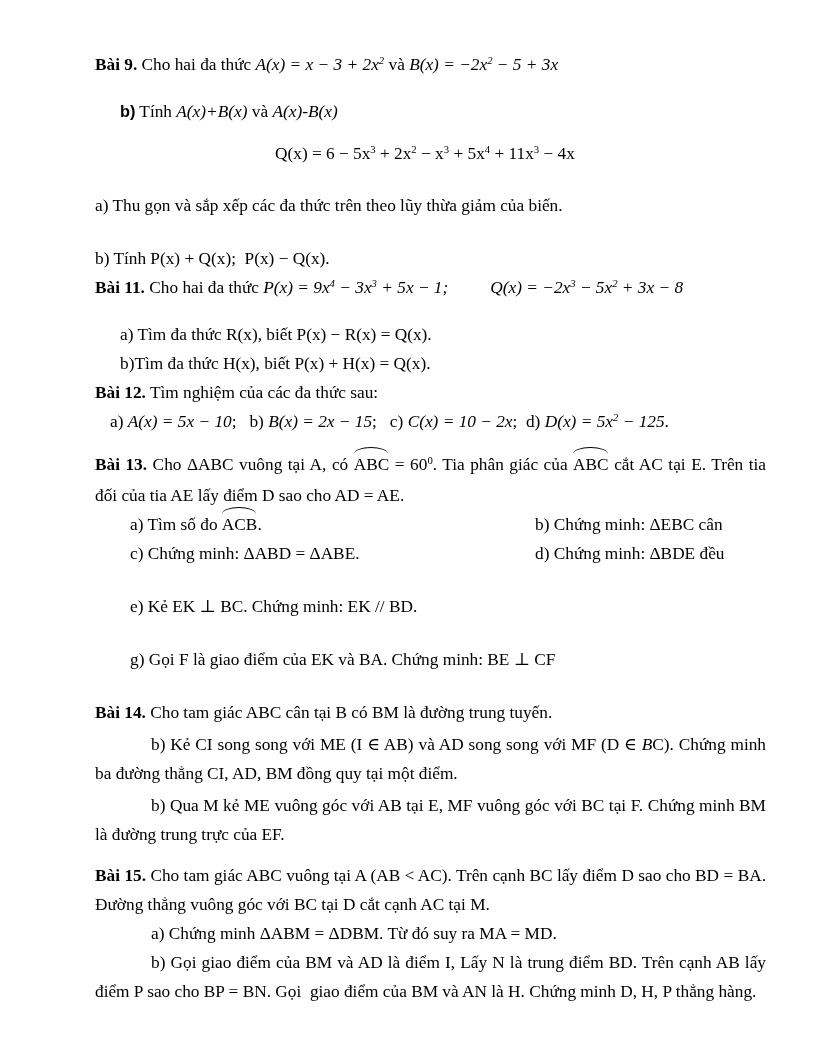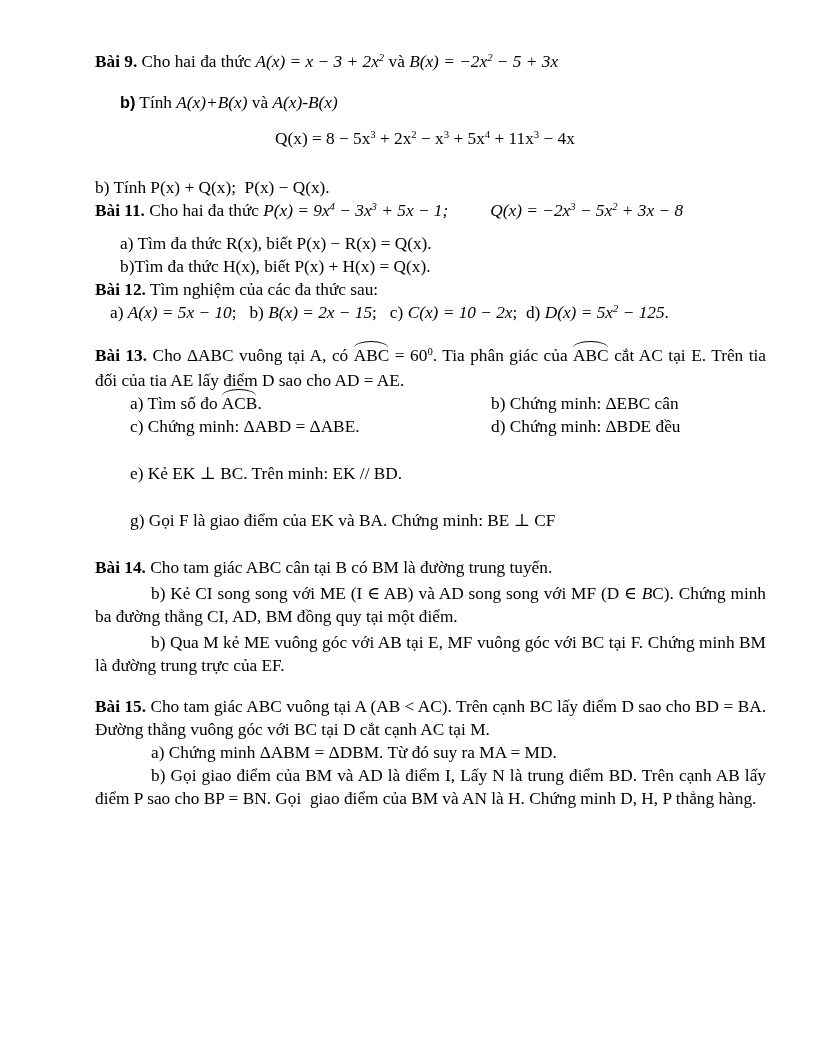--- a/index.html
+++ b/index.html
@@ -5,67 +5,68 @@
   html,body{margin:0;padding:0;background:#ffffff;}
   .page{
     position:relative;
     width:816px;height:1056px;
     box-sizing:border-box;
     padding:50px 50px 40px 95px;
     background:#ffffff;
     color:#000000;
     font-family:"Liberation Serif","DejaVu Serif",serif;
     font-size:17.3px;
-    line-height:23px;
+    line-height:29px;
     overflow:hidden;
   }
   .para{margin:0;white-space:pre-wrap;}
   .just{text-align:justify;}
   .nowrap{white-space:pre;}
   
-  .g0{margin-top:0}.g2{margin-top:18px}.g3{margin-top:3px}.g7{}.g8{margin-top:8px}
+  .g0{margin-top:0}.g2{margin-top:12px}.g3{margin-top:3px}.g7{}.g8{margin-top:16px}
   .g13{margin-top:13px}.g14{margin-top:24px}.g15{margin-top:0}.g16{margin-top:16px}
   .g21{margin-top:21px}.g22{margin-top:22px}
   
   .ind15{padding-left:15px}.ind25{padding-left:25px}.ind35{padding-left:35px}.ind180{padding-left:180px}
   .ti56{text-indent:56px}
   
   .twocol{position:relative;}
-  .col2{position:absolute;left:396px;top:0;}
+  .col2{position:absolute;left:440px;top:0;}
   
   .b{font-weight:bold;}
   .i{font-style:italic;}
   .sb{font-family:"Liberation Sans","DejaVu Sans",sans-serif;font-weight:bold;font-size:0.94em;}
   .sup{font-size:0.62em;position:relative;top:-0.55em;}
   .gapw{display:inline-block;width:42px;}
   
   .arc{position:relative;display:inline-block;}
   .arc::before{
     content:"";position:absolute;left:0;right:1px;top:-3px;height:6px;
     border-top:1.5px solid #000;
     border-radius:50% 50% 0 0 / 100% 100% 0 0;
   }
 </style>
 </head>
 <body>
 
 <div class="page">
     <p class="para "><span class="seg b">Bài 9.</span><span class="seg "> Cho hai đa thức </span><span class="seg i">A(x) = x − 3 + 2x</span><span class="seg i sup">2</span><span class="seg "> và </span><span class="seg i">B(x) = −2x</span><span class="seg i sup">2</span><span class="seg i"> − 5 + 3x</span></p>
     <p class="para g16 ind25"><span class="seg sb">b)</span><span class="seg "> Tính </span><span class="seg i">A(x)+B(x)</span><span class="seg "> và </span><span class="seg i">A(x)-B(x)</span></p>
-    <p class="para g13 ind180 nowrap"><span class="seg ">Q(x) = 8 − 5x</span><span class="seg sup">3</span><span class="seg "> + 2x</span><span class="seg sup">2</span><span class="seg "> − x</span><span class="seg sup">3</span><span class="seg "> + 5x</span><span class="seg sup">4</span><span class="seg "> + 11x</span><span class="seg sup">3</span><span class="seg "> − 4x</span></p>
+    <p class="para g13 ind180 nowrap"><span class="seg ">Q(x) = 6 − 5x</span><span class="seg sup">3</span><span class="seg "> + 2x</span><span class="seg sup">2</span><span class="seg "> − x</span><span class="seg sup">3</span><span class="seg "> + 5x</span><span class="seg sup">4</span><span class="seg "> + 11x</span><span class="seg sup">3</span><span class="seg "> − 4x</span></p>
+    <p class="para g21"><span class="seg ">a) Thu gọn và sắp xếp các đa thức trên theo lũy thừa giảm của biến.</span></p>
     <p class="para g14"><span class="seg ">b) Tính P(x) + Q(x);  P(x) − Q(x).</span></p>
     <p class="para g15 nowrap"><span class="seg b">Bài 11.</span><span class="seg "> Cho hai đa thức </span><span class="seg i">P(x) = 9x</span><span class="seg i sup">4</span><span class="seg i"> − 3x</span><span class="seg i sup">3</span><span class="seg i"> + 5x − 1;</span><span class="seg gapw"></span><span class="seg i">Q(x) = −2x</span><span class="seg i sup">3</span><span class="seg i"> − 5x</span><span class="seg i sup">2</span><span class="seg i"> + 3x − 8</span></p>
     <p class="para g8 ind25"><span class="seg ">a) Tìm đa thức R(x), biết P(x) − R(x) = Q(x).</span></p>
     <p class="para g0 ind25"><span class="seg ">b)Tìm đa thức H(x), biết P(x) + H(x) = Q(x).</span></p>
     <p class="para g0"><span class="seg b">Bài 12.</span><span class="seg "> Tìm nghiệm của các đa thức sau:</span></p>
     <p class="para g0 ind15 nowrap"><span class="seg ">a) </span><span class="seg i">A(x) = 5x − 10</span><span class="seg ">;   b) </span><span class="seg i">B(x) = 2x − 15</span><span class="seg ">;   c) </span><span class="seg i">C(x) = 10 − 2x</span><span class="seg ">;  d) </span><span class="seg i">D(x) = 5x</span><span class="seg i sup">2</span><span class="seg i"> − 125</span><span class="seg ">.</span></p>
     <p class="para g2 just"><span class="seg b">Bài 13.</span><span class="seg "> Cho ΔABC vuông tại A, có </span><span class="seg arc">ABC</span><span class="seg "> = 60</span><span class="seg sup">0</span><span class="seg ">. Tia phân giác của </span><span class="seg arc">ABC</span><span class="seg "> cắt AC tại E. Trên tia đối của tia AE lấy điểm D sao cho AD = AE.</span></p>
     <p class="para g7 ind35 twocol"><span class="seg ">a) Tìm số đo </span><span class="seg arc">ACB</span><span class="seg ">.</span><span class="seg col2">b) Chứng minh: ΔEBC cân</span></p>
     <p class="para g15 ind35 twocol"><span class="seg ">c) Chứng minh: ΔABD = ΔABE.</span><span class="seg col2">d) Chứng minh: ΔBDE đều</span></p>
-    <p class="para g14 ind35"><span class="seg ">e) Kẻ EK ⊥ BC. Trên minh: EK // BD.</span></p>
+    <p class="para g14 ind35"><span class="seg ">e) Kẻ EK ⊥ BC. Chứng minh: EK // BD.</span></p>
     <p class="para g14 ind35"><span class="seg ">g) Gọi F là giao điểm của EK và BA. Chứng minh: BE ⊥ CF</span></p>
     <p class="para g14"><span class="seg b">Bài 14.</span><span class="seg "> Cho tam giác ABC cân tại B có BM là đường trung tuyến.</span></p>
     <p class="para g3 ti56 just"><span class="seg ">b) Kẻ CI song song với ME (I ∈ AB) và AD song song với MF (D ∈ </span><span class="seg i">B</span><span class="seg ">C). Chứng minh ba đường thẳng CI, AD, BM đồng quy tại một điểm.</span></p>
     <p class="para g3 ti56 just"><span class="seg ">b) Qua M kẻ ME vuông góc với AB tại E, MF vuông góc với BC tại F. Chứng minh BM là đường trung trực của EF.</span></p>
     <p class="para g2 just"><span class="seg b">Bài 15.</span><span class="seg "> Cho tam giác ABC vuông tại A (AB &lt; AC). Trên cạnh BC lấy điểm D sao cho BD = BA. Đường thẳng vuông góc với BC tại D cắt cạnh AC tại M.</span></p>
     <p class="para g0 ti56"><span class="seg ">a) Chứng minh ΔABM = ΔDBM. Từ đó suy ra MA = MD.</span></p>
     <p class="para g0 ti56 just"><span class="seg ">b) Gọi giao điểm của BM và AD là điểm I, Lấy N là trung điểm BD. Trên cạnh AB lấy điểm P sao cho BP = BN. Gọi  giao điểm của BM và AN là H. Chứng minh D, H, P thẳng hàng.</span></p>
   </div>
 
 </body></html>

